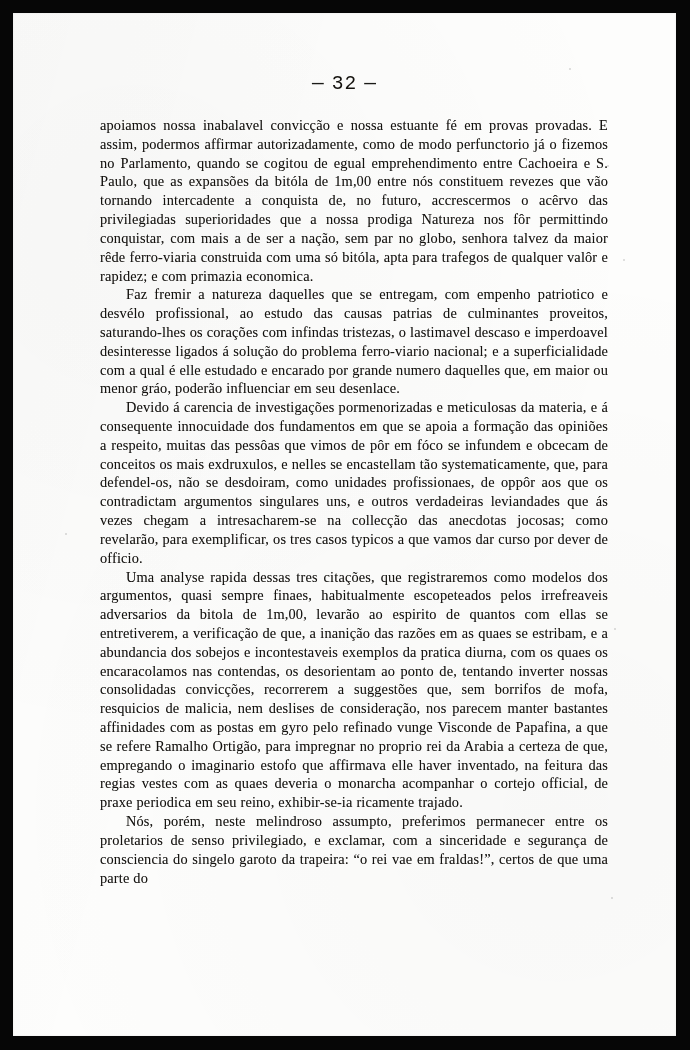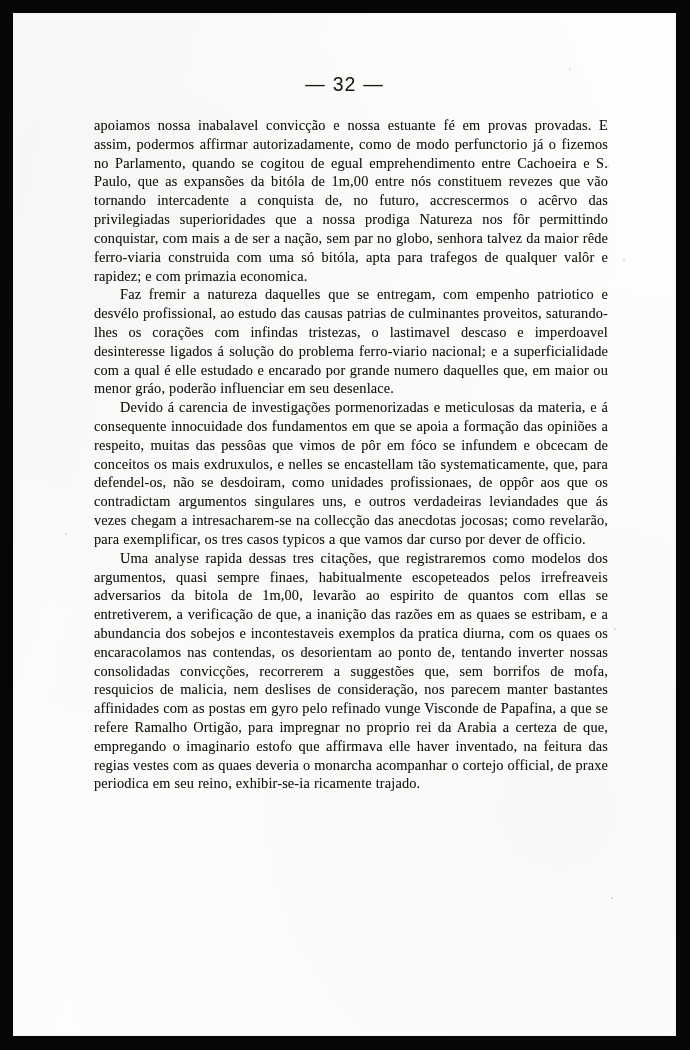--- a/index.html
+++ b/index.html
@@ -60,42 +60,42 @@
   
   .folio {
     position: absolute;
     top: 60px;
     left: 0;
     width: 663px;
     text-align: center;
     font-size: 19.5px;
     letter-spacing: 1px;
     color: #15130f;
-    font-family: Liberation Sans, sans-serif;
+    font-family: Liberation Mono, monospace;
   }
   .folio .dash {
     display: inline-block;
     padding: 0 7px;
     color: #1a1a17;
   }
   .folio .num {
     display: inline-block;
     font-weight: 400;
   }
 
   
   .textblock {
     position: absolute;
     left: 73px;
     top: 103px;
     width: 522px;
   }
 
   p.para {
-    margin: 0 0 0 8px;
+    margin: 0 0 0 14px;
     text-align: justify;
     text-justify: inter-word;
     font-size: 14.35px;
     line-height: 18.82px;
     color: #14120f;
     text-indent: 26px;
     letter-spacing: 0.15px;
     word-spacing: 0.2px;
     font-family: "Liberation Serif", "DejaVu Serif", serif;
     hyphens: manual;
@@ -137,20 +137,21 @@
 
       <div class="folio">
         <span class="dash">—</span><span class="num">32</span><span class="dash">—</span>
       </div>
 
       <div class="textblock">
         <p class="para first">apoiamos nossa inabalavel convicção e nossa estuante fé em provas provadas. E assim, podermos affirmar autorizadamente, como de modo perfunctorio já o fizemos no Parlamento, quando se cogitou de egual emprehendimento entre Cachoeira e S. Paulo, que as expansões da bitóla de 1m,00 entre nós constituem revezes que vão tornando intercadente a conquista de, no futuro, accrescermos o acêrvo das privilegiadas superioridades que a nossa prodiga Natureza nos fôr permittindo conquistar, com mais a de ser a nação, sem par no globo, senhora talvez da maior rêde ferro-viaria construida com uma só bitóla, apta para trafegos de qualquer valôr e rapidez; e com primazia economica.</p>
         <p class="para">Faz fremir a natureza daquelles que se entregam, com empenho patriotico e desvélo profissional, ao estudo das causas patrias de culminantes proveitos, saturando-lhes os corações com infindas tristezas, o lastimavel descaso e imperdoavel desinteresse ligados á solução do problema ferro-viario nacional; e a superficialidade com a qual é elle estudado e encarado por grande numero daquelles que, em maior ou menor gráo, poderão influenciar em seu desenlace.</p>
         <p class="para">Devido á carencia de investigações pormenorizadas e meticulosas da materia, e á consequente innocuidade dos fundamentos em que se apoia a formação das opiniões a respeito, muitas das pessôas que vimos de pôr em fóco se infundem e obcecam de conceitos os mais exdruxulos, e nelles se encastellam tão systematicamente, que, para defendel-os, não se desdoiram, como unidades profissionaes, de oppôr aos que os contradictam argumentos singulares uns, e outros verdadeiras leviandades que ás vezes chegam a intresacharem-se na collecção das anecdotas jocosas; como revelarão, para exemplificar, os tres casos typicos a que vamos dar curso por dever de officio.</p>
         <p class="para">Uma analyse rapida dessas tres citações, que registraremos como modelos dos argumentos, quasi sempre finaes, habitualmente escopeteados pelos irrefreaveis adversarios da bitola de 1m,00, levarão ao espirito de quantos com ellas se entretiverem, a verificação de que, a inanição das razões em as quaes se estribam, e a abundancia dos sobejos e incontestaveis exemplos da pratica diurna, com os quaes os encaracolamos nas contendas, os desorientam ao ponto de, tentando inverter nossas consolidadas convicções, recorrerem a suggestões que, sem borrifos de mofa, resquicios de malicia, nem deslises de consideração, nos parecem manter bastantes affinidades com as postas em gyro pelo refinado vunge Visconde de Papafina, a que se refere Ramalho Ortigão, para impregnar no proprio rei da Arabia a certeza de que, empregando o imaginario estofo que affirmava elle haver inventado, na feitura das regias vestes com as quaes deveria o monarcha acompanhar o cortejo official, de praxe periodica em seu reino, exhibir-se-ia ricamente trajado.</p>
+        <p class="para">Nós, porém, neste melindroso assumpto, preferimos permanecer entre os proletarios de senso privilegiado, e exclamar, com a sinceridade e segurança de consciencia do singelo garoto da trapeira: “o rei vae em fraldas!”, certos de que uma parte do</p>
       </div>
 
       <span class="speck" style="left:556px;top:55px;width:2px;height:2px;"></span>
       <span class="speck" style="left:594px;top:152px;width:2px;height:2px;"></span>
       <span class="speck" style="left:610px;top:246px;width:2px;height:2px;"></span>
       <span class="speck" style="left:52px;top:520px;width:2px;height:2px;"></span>
       <span class="speck" style="left:601px;top:615px;width:2px;height:2px;"></span>
       <span class="speck" style="left:598px;top:884px;width:2px;height:2px;"></span>
 
     </div>

